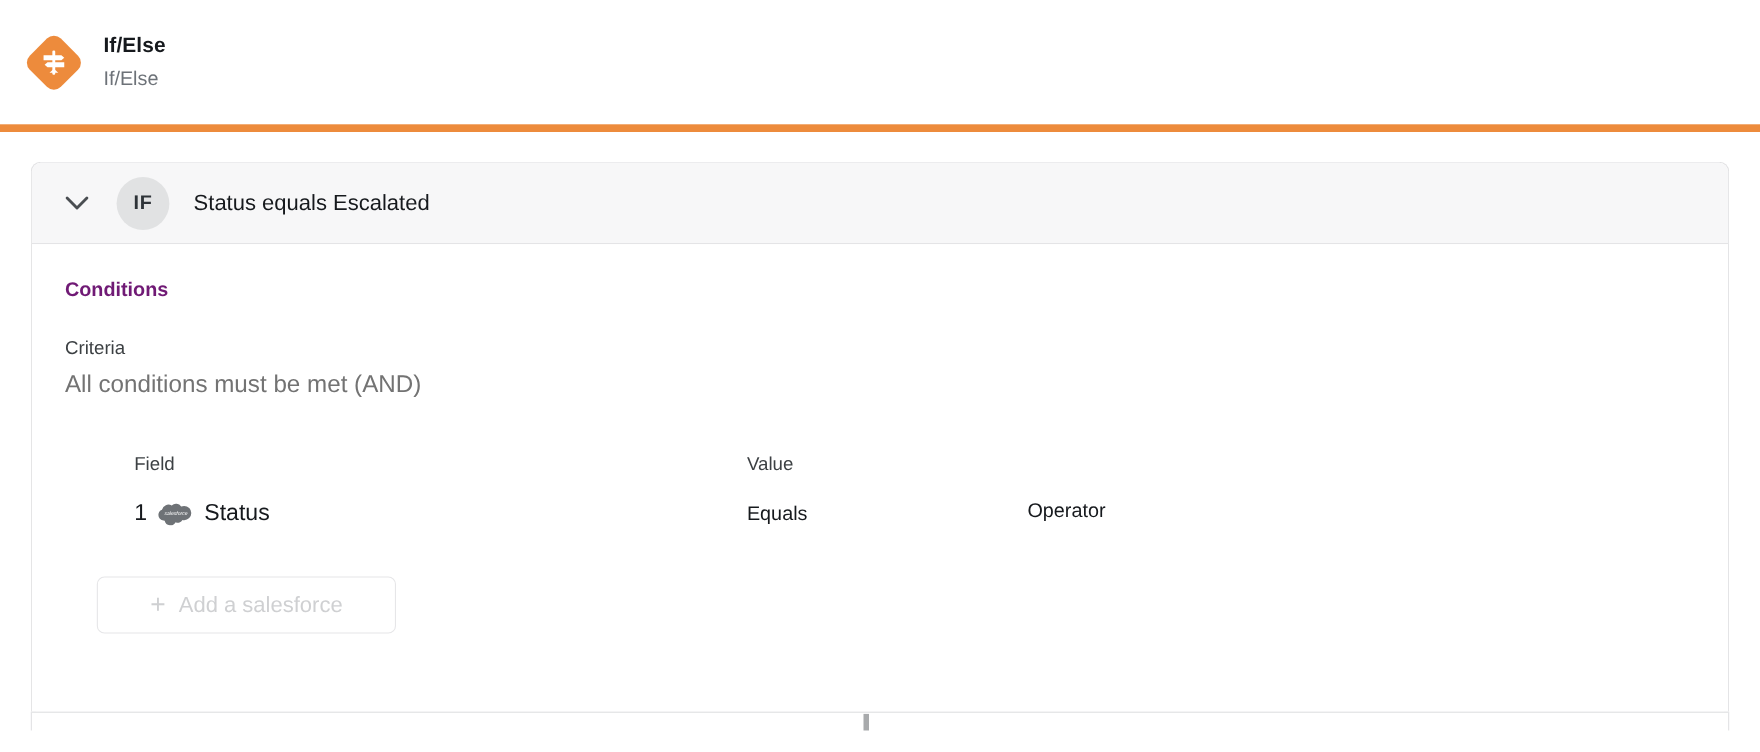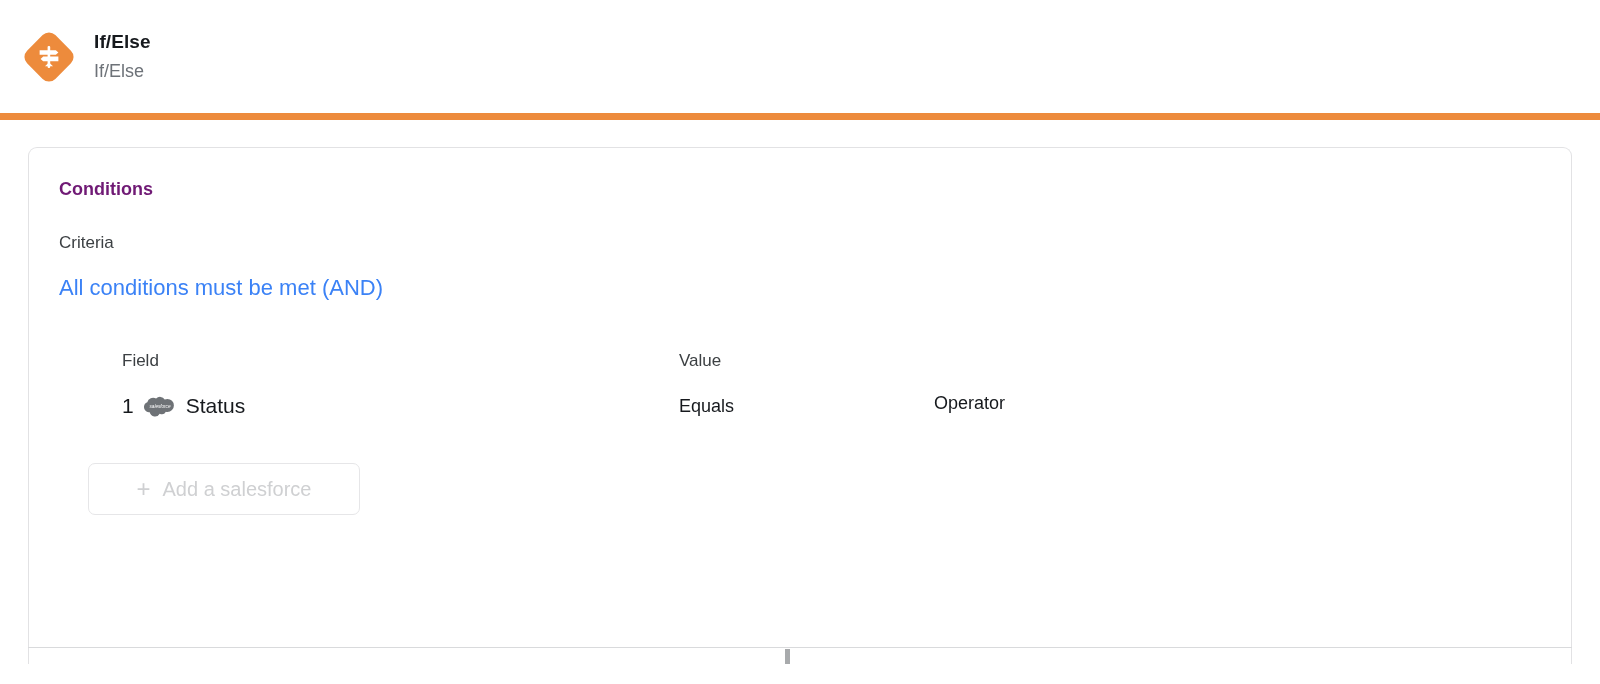--- a/index.html
+++ b/index.html
@@ -128,25 +128,25 @@
     font-size: 18px;
     font-weight: bold;
     color: #701a75;
     line-height: 22px;
     margin: 0 0 32px 0;
   }
   .criteria-label {
     font-size: 17px;
     color: #3c4043;
     line-height: 21px;
-    margin-bottom: 21px;
+    margin-bottom: 8px;
   }
   .criteria-value {
     font-size: 22px;
-    color: #3b82f6;
+    color: #737373;
     line-height: 28px;
     margin-bottom: 48px;
   }
 
   
   .cond-table { width: 100%; margin-top: 40px; }
   .cond-row {
     display: flex;
     align-items: center;
   }
@@ -263,20 +263,29 @@
     <div class="header-text">
       <div class="header-title">If/Else</div>
       <div class="header-subtitle">If/Else</div>
     </div>
   </div>
 
   <div class="orange-rule"></div>
 
   <div class="card">
 
+    <div class="card-head">
+      <div class="chevron">
+        <svg width="22" height="14" viewBox="0 0 22 14" xmlns="http://www.w3.org/2000/svg" aria-hidden="true">
+          <path d="M2 2 L11 11 L20 2" stroke="#4a4e52" stroke-width="2.6" fill="none" stroke-linecap="round" stroke-linejoin="round"></path>
+        </svg>
+      </div>
+      <div class="if-badge">IF</div>
+      <div class="card-head-label">Status equals Escalated</div>
+    </div>
 
     <div class="card-body">
 
       <div class="section-title">Conditions</div>
 
       <div class="criteria-label">Criteria</div>
       <div class="criteria-value">All conditions must be met (AND)</div>
 
       <div class="cond-table">
 

